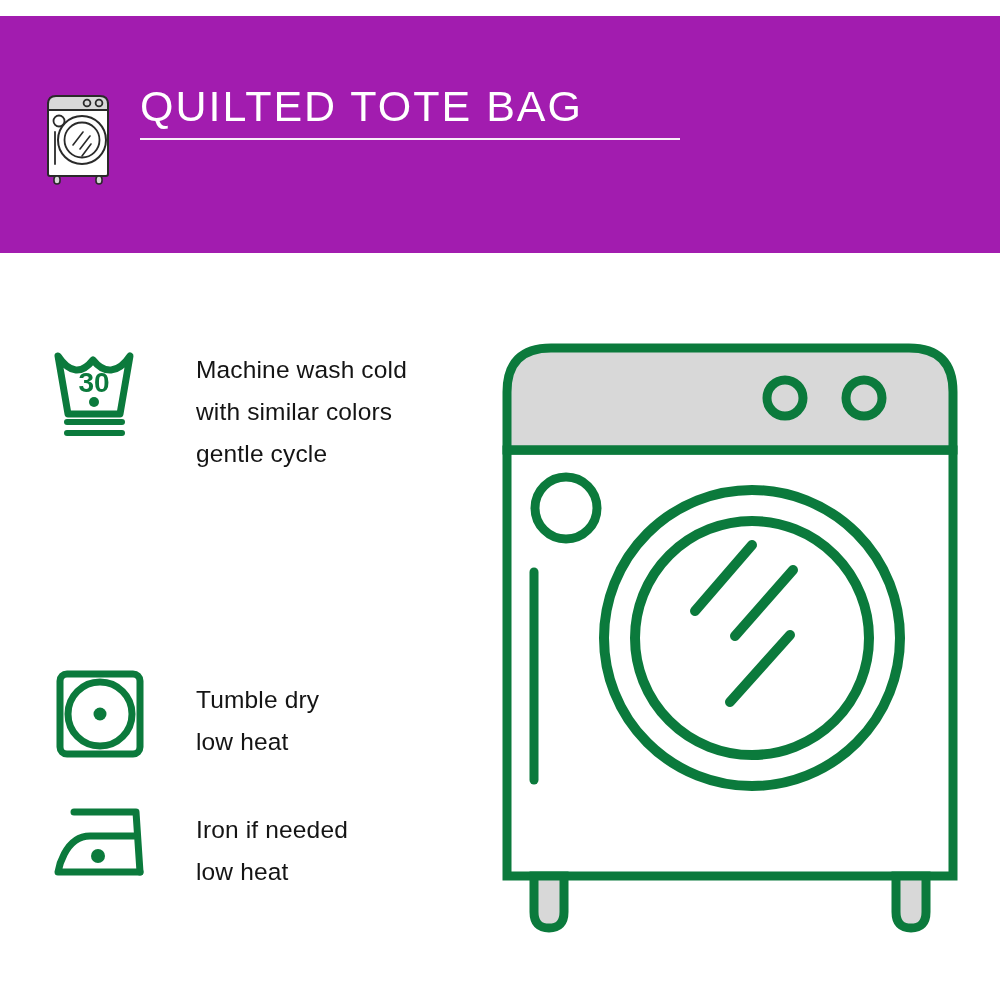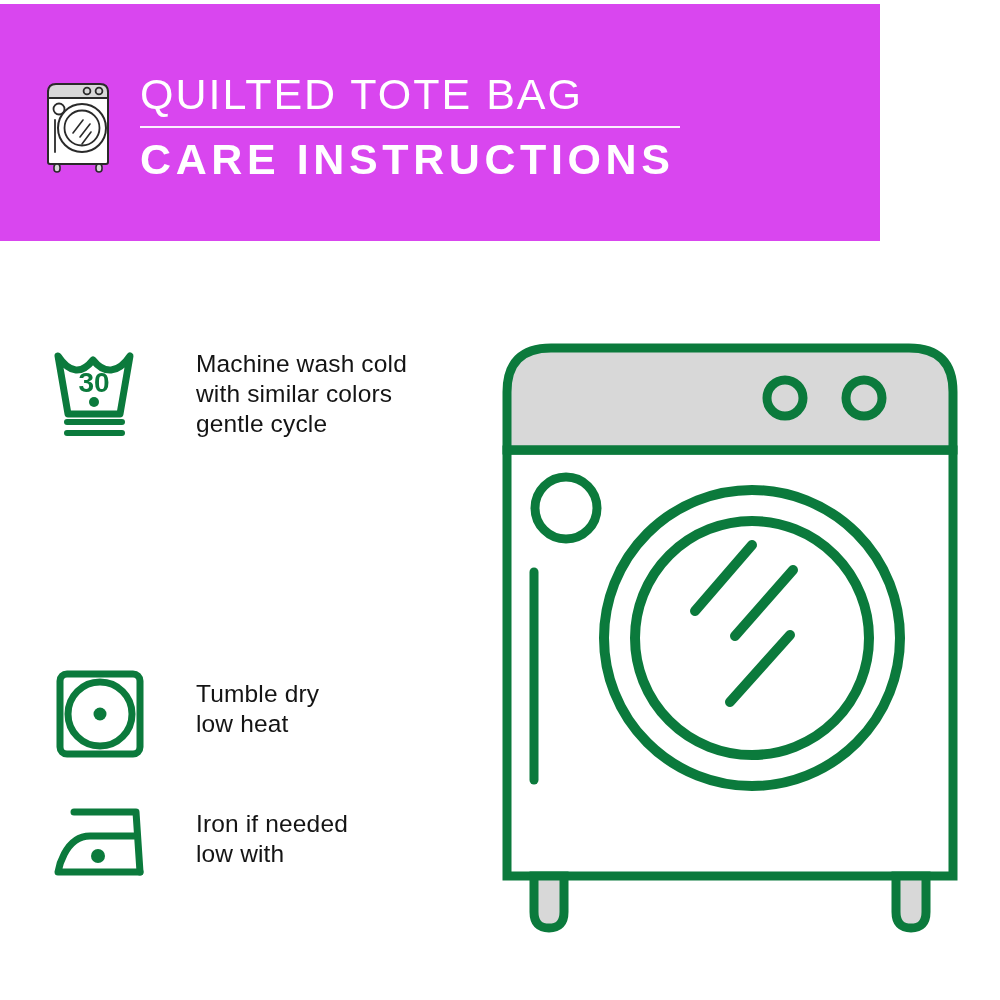--- a/index.html
+++ b/index.html
@@ -8,22 +8,22 @@
     width:1000px;height:1000px;
     background:#ffffff;
     font-family:"Liberation Sans", sans-serif;
     overflow:hidden;
     position:relative;
   }
   .page{position:relative;width:1000px;height:1000px;background:#fff;}
 
   
   .header{
-    position:absolute;left:0;top:4px;width:880px;height:237px;
-    background:#d946ef;
+    position:absolute;left:0;top:16px;width:1000px;height:237px;
+    background:#a21caf;
   }
   .header-logo{
     position:absolute;left:42px;top:66px;width:74px;height:104px;
   }
   .header-text{
     position:absolute;left:140px;top:64px;width:560px;
   }
   .title-main{
     color:#ffffff;
     font-size:43px;
@@ -53,21 +53,21 @@
     position:absolute;left:48px;display:flex;align-items:flex-start;
   }
   .care-row .sym{
     width:118px;height:110px;flex:0 0 118px;
     display:flex;align-items:center;justify-content:flex-start;
   }
   .care-row .txt{
     margin-left:30px;
     color:#141414;
     font-size:24.5px;
-    line-height:30px;
+    line-height:42px;
     font-weight:400;
     letter-spacing:.15px;
     font-family:"Liberation Sans", sans-serif;
     white-space:pre-line;
     padding-top:12px;
   }
   #care-row-0{top:100px;}
   #care-row-1{top:245px;}
   #care-row-2{top:420px;}
   #care-row-3{top:550px;}
@@ -106,21 +106,20 @@
         <line x1="40" y1="74" x2="49" y2="62" stroke="#2a2a2a" stroke-width="1.6" stroke-linecap="round"></line>
 
         <rect x="12" y="94" width="6" height="8" rx="3" fill="#d8d8d8" stroke="#2a2a2a" stroke-width="1.6"></rect>
         <rect x="54" y="94" width="6" height="8" rx="3" fill="#d8d8d8" stroke="#2a2a2a" stroke-width="1.6"></rect>
       </svg>
     </div>
 
     <div class="header-text">
       <div class="title-main">QUILTED TOTE BAG</div>
       <div class="title-rule"></div>
-      <div class="title-sub">CARE INSTRUCTIONS</div>
     </div>
   </div>
 
   <div class="care-list">
 
     <div class="care-row" id="care-row-0">
       <div class="sym">
         <svg width="112" height="104" viewBox="0 0 112 104">
 
           <path d="M10 16 C22 34 34 34 45 20 C56 34 70 34 82 16
@@ -156,21 +155,21 @@
       <div class="sym">
         <svg width="112" height="104" viewBox="0 0 112 104">
 
           <path d="M26 22 L88 22 L92 82" fill="none" stroke="#0b7a3c" stroke-width="7" stroke-linecap="round" stroke-linejoin="round"></path>
 
           <path d="M92 82 L10 82 C10 82 16 46 42 46 L86 46" fill="none" stroke="#0b7a3c" stroke-width="7" stroke-linecap="round" stroke-linejoin="round"></path>
           <circle cx="50" cy="66" r="7" fill="#0b7a3c"></circle>
         </svg>
       </div>
       <div class="txt">Iron if needed
-low with</div>
+low heat</div>
     </div>
   </div>
 
   <div class="machine">
     <svg width="490" height="610" viewBox="0 0 490 610">
 
       <path d="M17 120 L17 546 L463 546 L463 120 Z" fill="#ffffff" stroke="#0b7a3c" stroke-width="9"></path>
 
       <path d="M17 120 L17 62 Q17 18 61 18 L419 18 Q463 18 463 62 L463 120 Z" fill="#d8d8d8" stroke="#0b7a3c" stroke-width="9"></path>
       <line x1="17" y1="120" x2="463" y2="120" stroke="#0b7a3c" stroke-width="9"></line>

